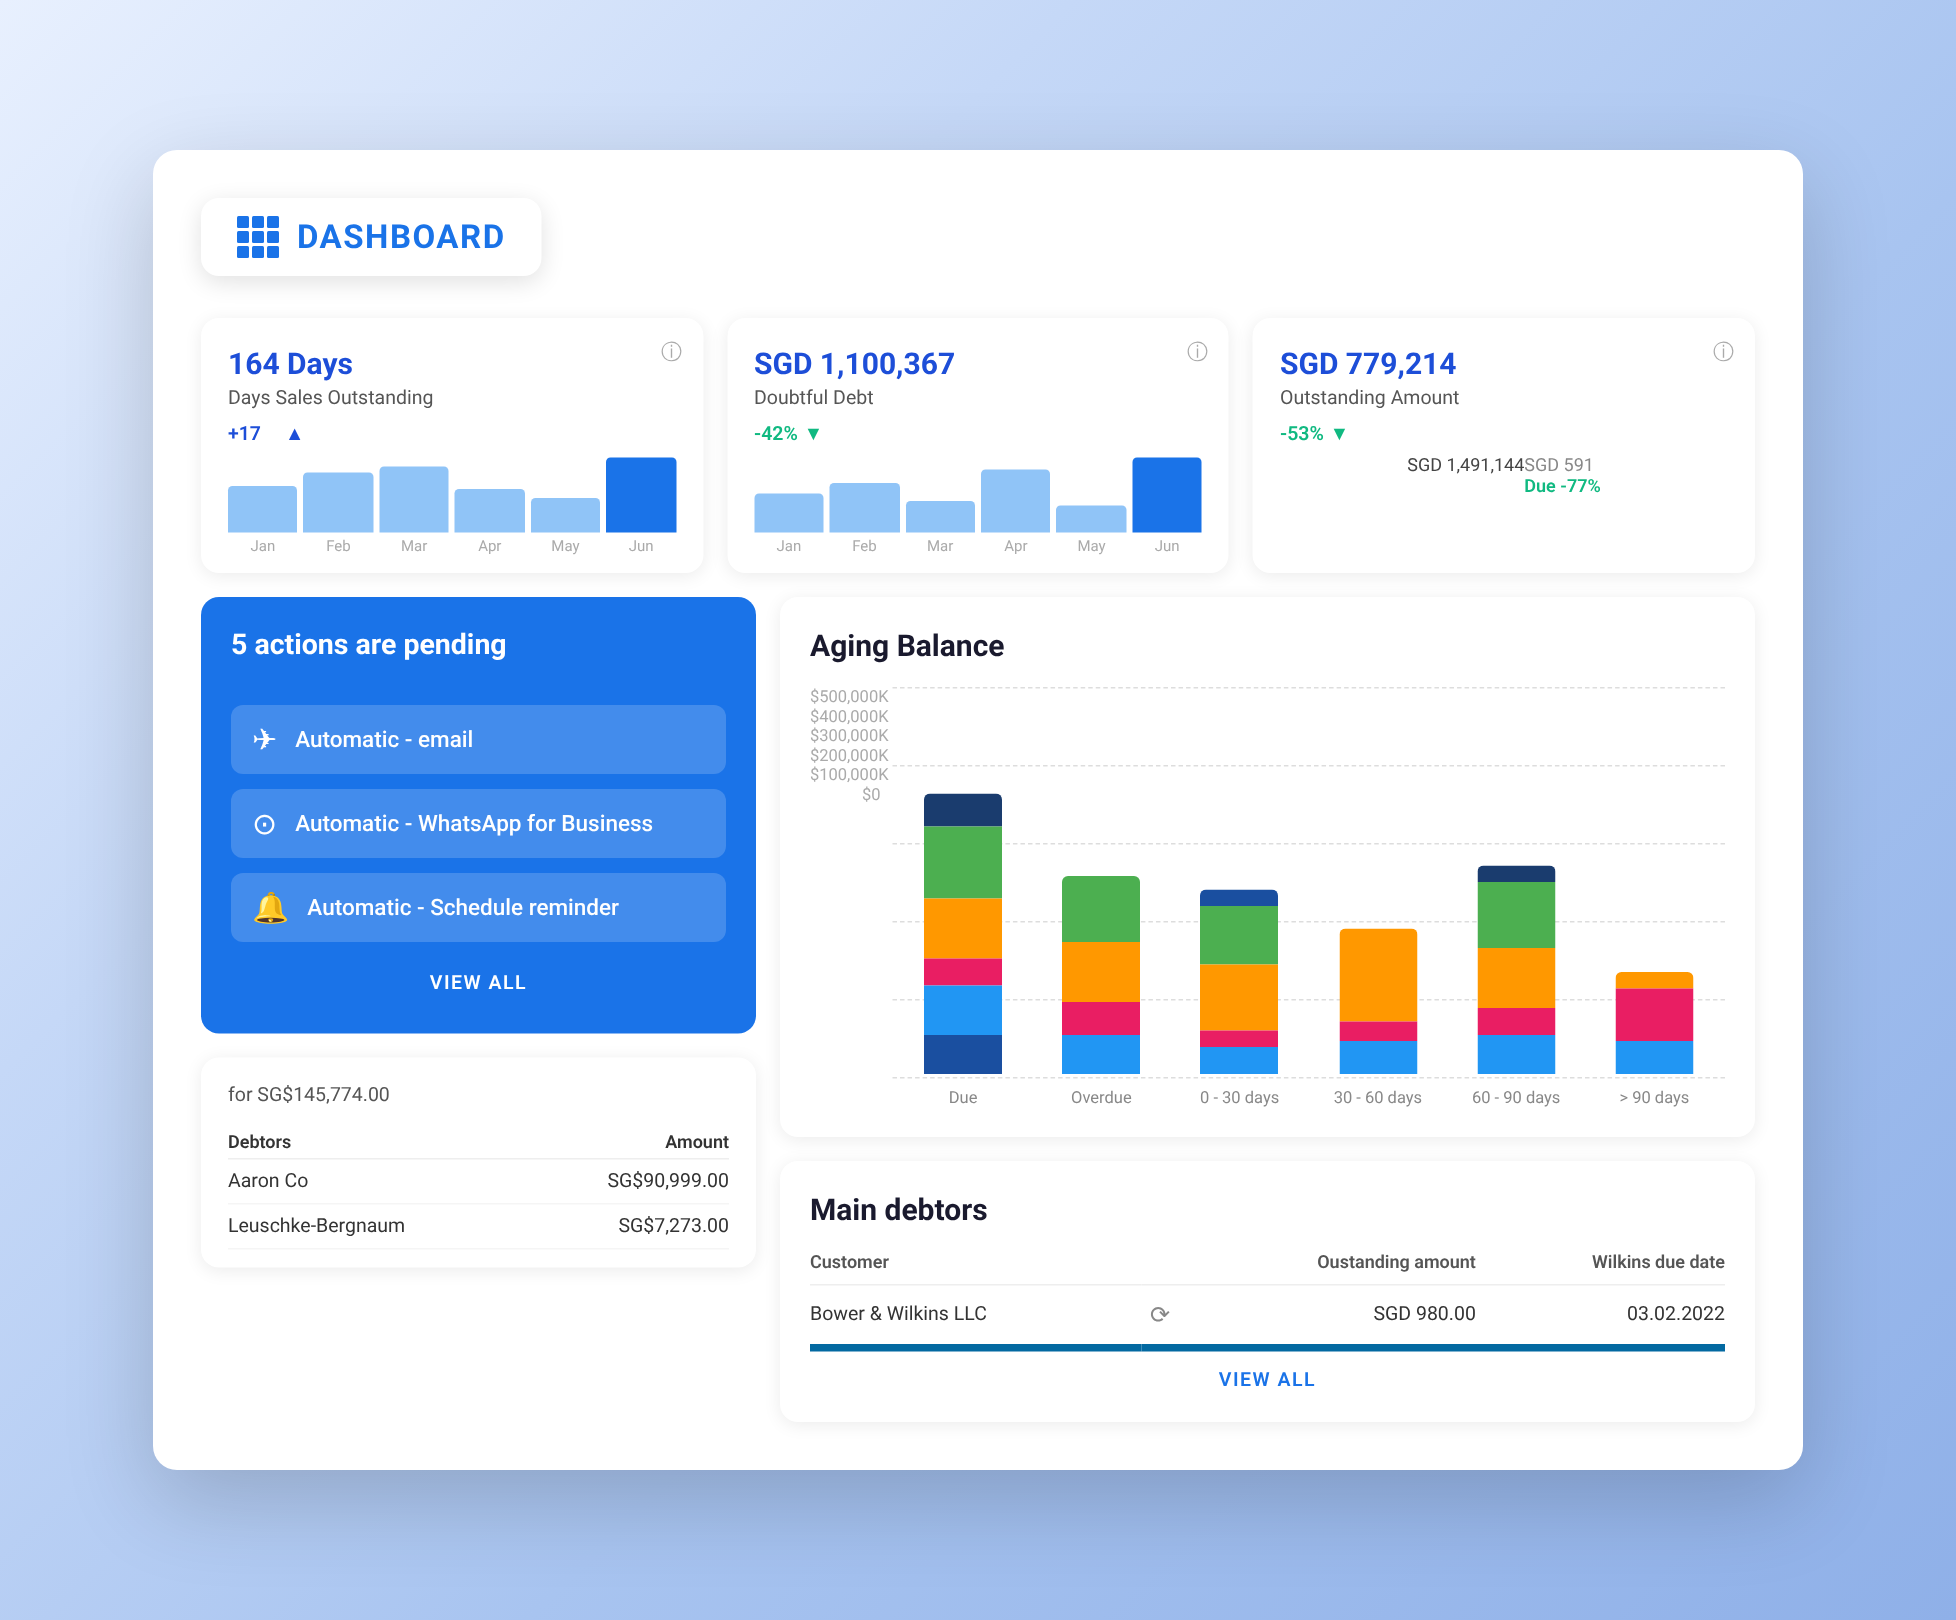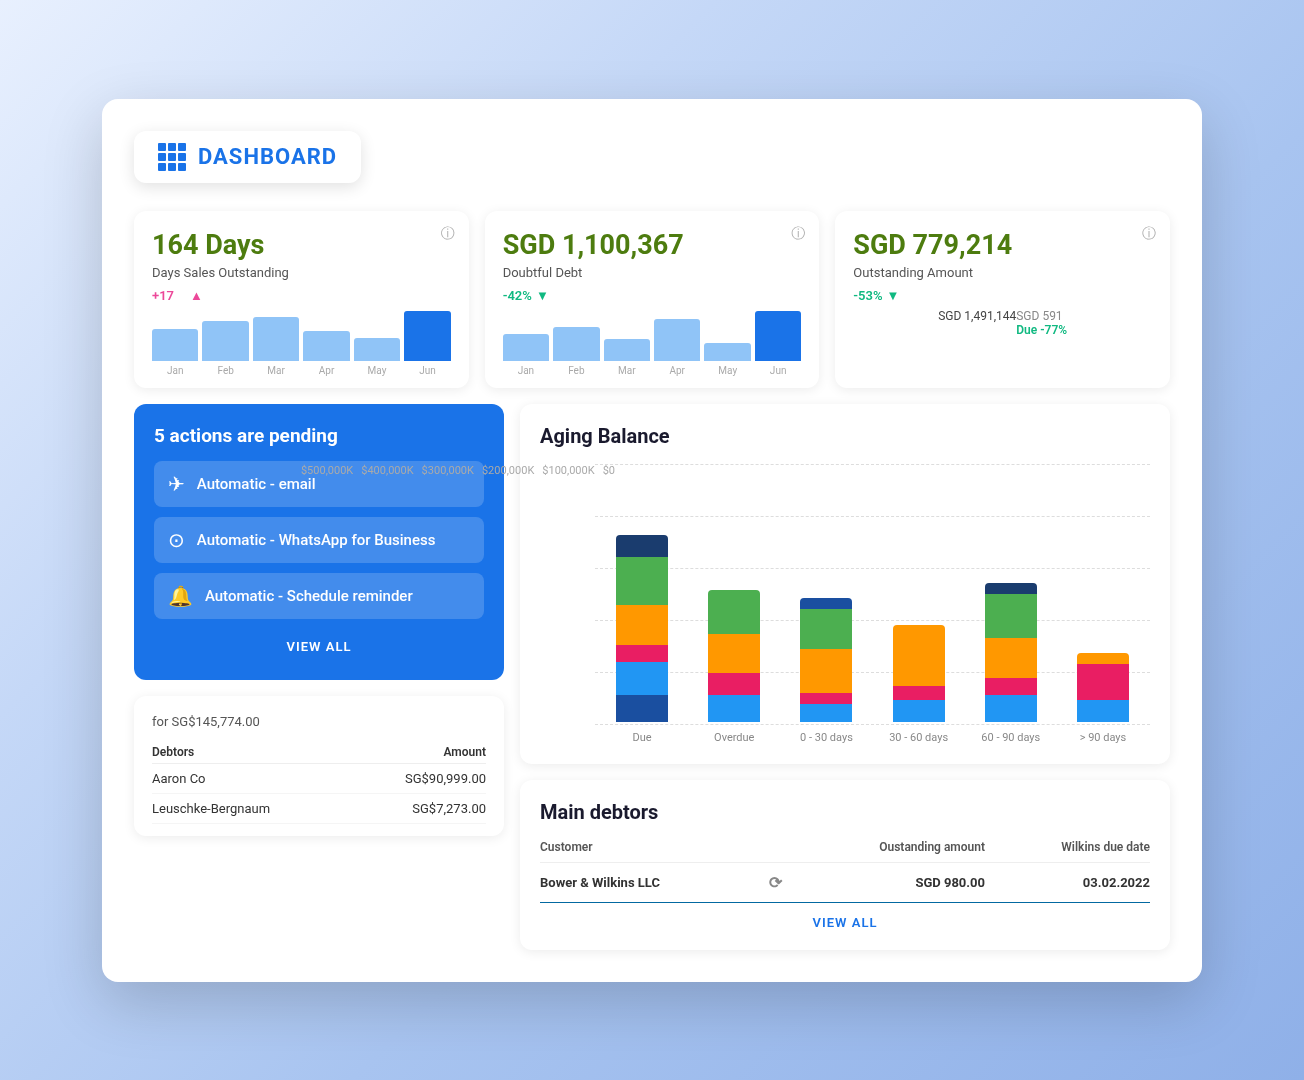--- a/index.html
+++ b/index.html
@@ -69,39 +69,39 @@
     }
     .stat-card .info-icon {
       position: absolute;
       top: 14px;
       right: 14px;
       color: #aaa;
       font-size: 14px;
       cursor: pointer;
     }
     .stat-value {
-      font-size: 27px;
+      font-size: 20px;
       font-weight: 700;
-      color: #4d7c0f;
+      color: #1d4ed8;
       margin-bottom: 4px;
     }
     .stat-label {
       font-size: 13px;
       color: #555;
       margin-bottom: 8px;
     }
     .stat-change {
       font-size: 13px;
       font-weight: 600;
       display: flex;
       align-items: center;
       gap: 4px;
       margin-bottom: 6px;
     }
-    .stat-change.positive { color: #ec4899; gap: 16px; }
+    .stat-change.positive { color: #1d4ed8; gap: 16px; }
     .stat-change.negative { color: #10b981; }
     .stat-footer {
       display: flex;
       justify-content: center;
       font-size: 12px;
       color: #444;
       margin-top: 4px;
     }
     .stat-footer-right { color: #888; }
     .due-change { color: #10b981; font-weight: 600; }
@@ -140,21 +140,21 @@
     
     .actions-card {
       background: #1a73e8;
       border-radius: 12px;
       padding: 20px;
       color: #fff;
     }
     .actions-title {
       font-size: 19px;
       font-weight: 700;
-      margin-bottom: 14px;
+      margin-bottom: 29px;
     }
     .action-item {
       background: rgba(255,255,255,0.18);
       border-radius: 8px;
       padding: 11px 14px;
       display: flex;
       align-items: center;
       gap: 12px;
       margin-bottom: 10px;
       cursor: pointer;
@@ -211,24 +211,23 @@
       box-shadow: 0 2px 12px rgba(0,0,0,0.08);
       padding: 20px;
     }
     .aging-title { font-size: 20px; font-weight: 700; color: #1a1a2e; margin-bottom: 16px; }
     .chart-y-labels {
       position: absolute;
       left: 0;
       top: 0;
       bottom: 20px;
       display: flex;
-      flex-direction: row;
-      justify-content: flex-end;
+      flex-direction: column;
+      justify-content: flex-start;
       width: 55px;
-      margin-left: 28px;
     }
     .chart-y-labels span {
       font-size: 11px;
       color: #aaa;
       text-align: right;
       padding-right: 8px;
     }
     .chart-grid-lines {
       position: absolute;
       left: 55px;
@@ -303,22 +302,21 @@
       padding: 4px 0 8px;
       border-bottom: 1px solid #eee;
     }
     .debtors-table th:nth-child(2) { text-align: center; }
     .debtors-table th:nth-child(3),
     .debtors-table th:nth-child(4) { text-align: right; }
     .debtors-table td {
       font-size: 13px;
       padding: 10px 0;
       color: #333;
-      border-bottom: 1px solid #0369a1;
-      font-weight: bold;
+      border-bottom: 5px solid #0369a1;
     }
     .debtors-table td:nth-child(2) { text-align: center; }
     .debtors-table td:nth-child(3),
     .debtors-table td:nth-child(4) { text-align: right; }
     .refresh-icon { font-size: 16px; color: #888; }
     .view-all-link {
       display: block;
       text-align: center;
       font-size: 13px;
       font-weight: 600;

